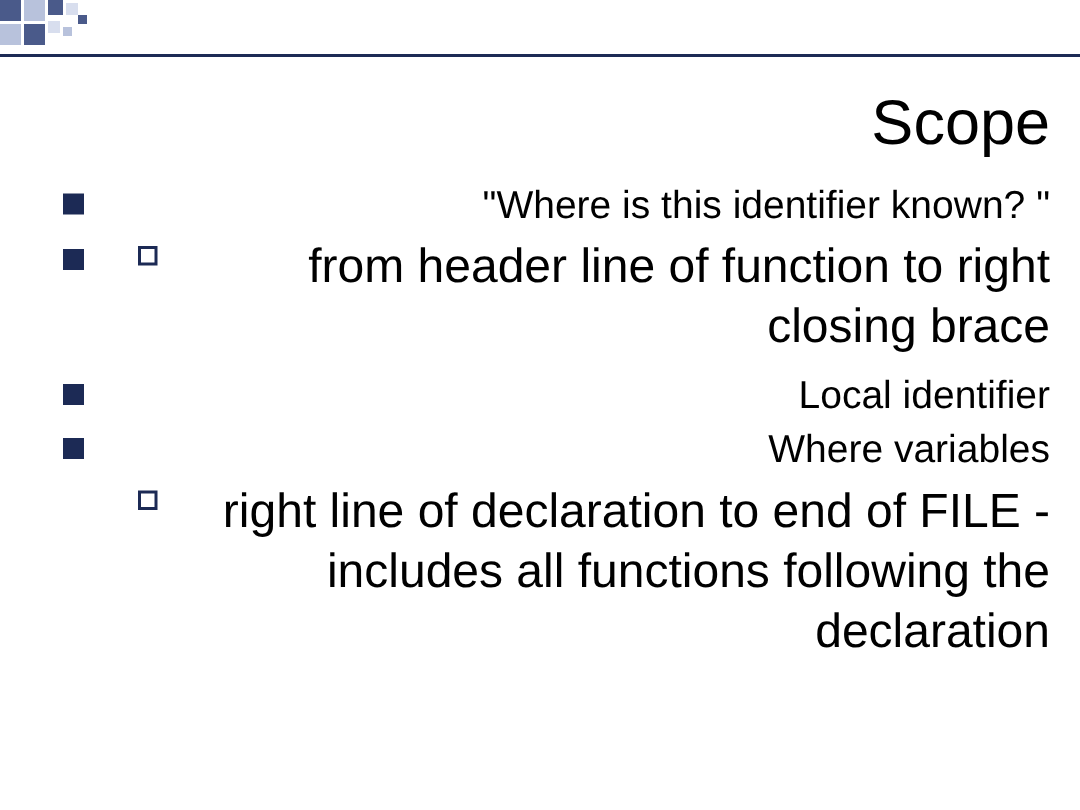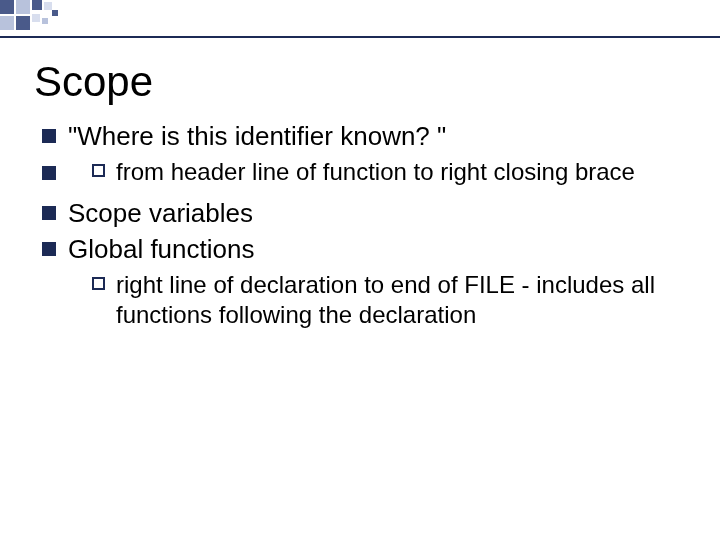--- a/index.html
+++ b/index.html
@@ -10,20 +10,21 @@
     background: #ffffff;
     font-family: Arial, Helvetica, sans-serif;
     color: #000;
     overflow: hidden;
   }
   .slide {
     position: relative;
     width: 720px;
     height: 540px;
     box-sizing: border-box;
+    text-align: right;
   }
   .corner-deco {
     position: absolute;
     top: 0;
     left: 0;
     width: 140px;
     height: 36px;
   }
   .corner-deco .sq {
     position: absolute;
@@ -67,21 +68,21 @@
     top: 9px;
     width: 14px;
     height: 14px;
     background: #1c2a55;
   }
 
   .lvl2 { margin: 4px 0 10px 22px; }
   .lvl2 > li {
     position: relative;
     padding-left: 26px;
-    font-size: 24px;
+    font-size: 32px;
     line-height: 1.25;
     margin-bottom: 2px;
   }
   .lvl2 > li::before {
     content: "";
     position: absolute;
     left: 2px;
     top: 7px;
     width: 13px;
     height: 13px;
@@ -115,24 +116,24 @@
         <span>"Where is this identifier known? "</span>
       </li>
       <li>
         <ul class="lvl2">
           <li>
             <span>from header line of function to right closing brace</span>
           </li>
         </ul>
       </li>
       <li>
-        <span>Scope variables</span>
+        <span>Local identifier</span>
       </li>
       <li>
-        <span>Global functions</span>
+        <span>Where variables</span>
         <ul class="lvl2">
           <li>
             <span>right line of declaration to end of FILE - includes all functions following the declaration</span>
           </li>
         </ul>
       </li>
     </ul>
   </div>
 
 </div>

